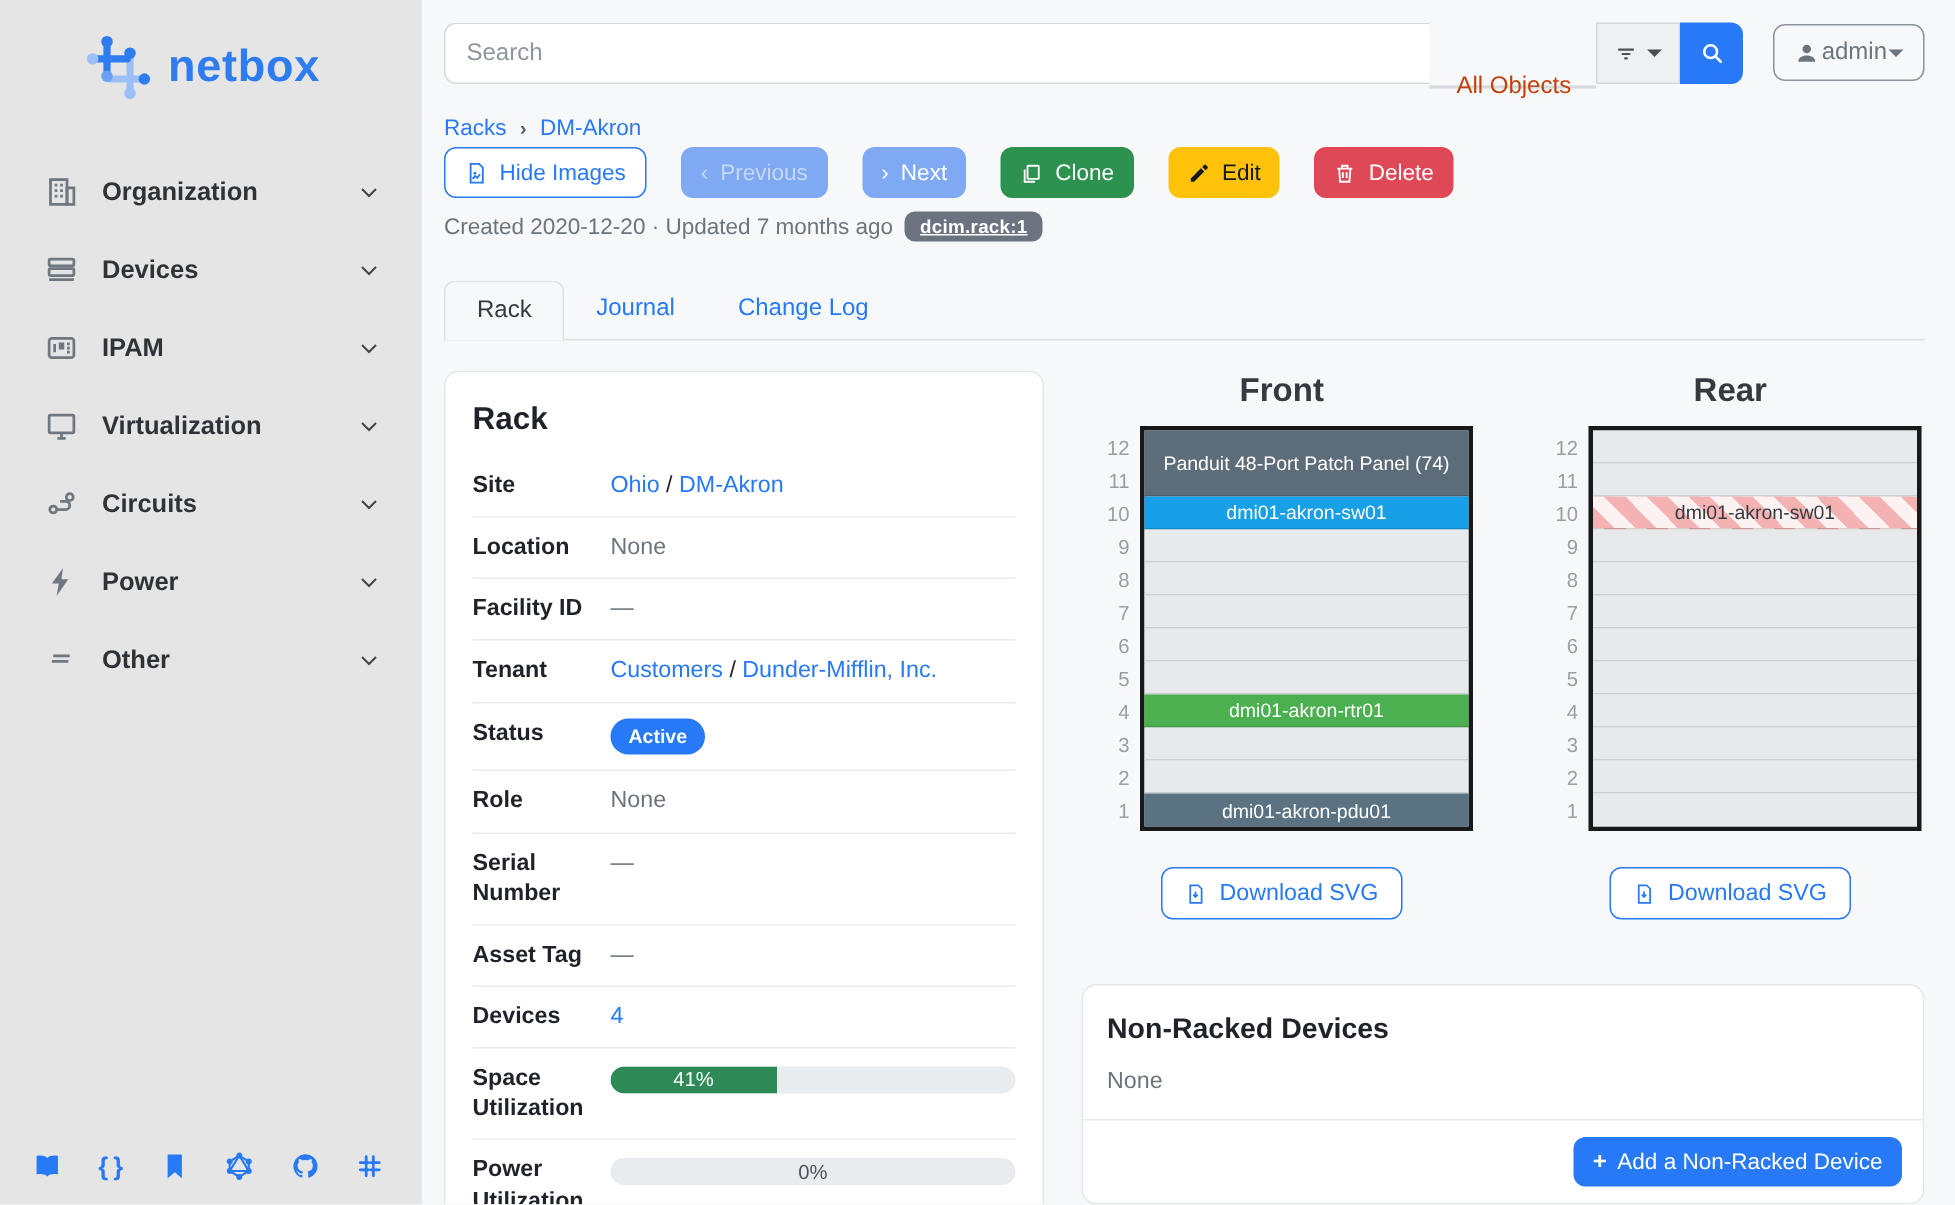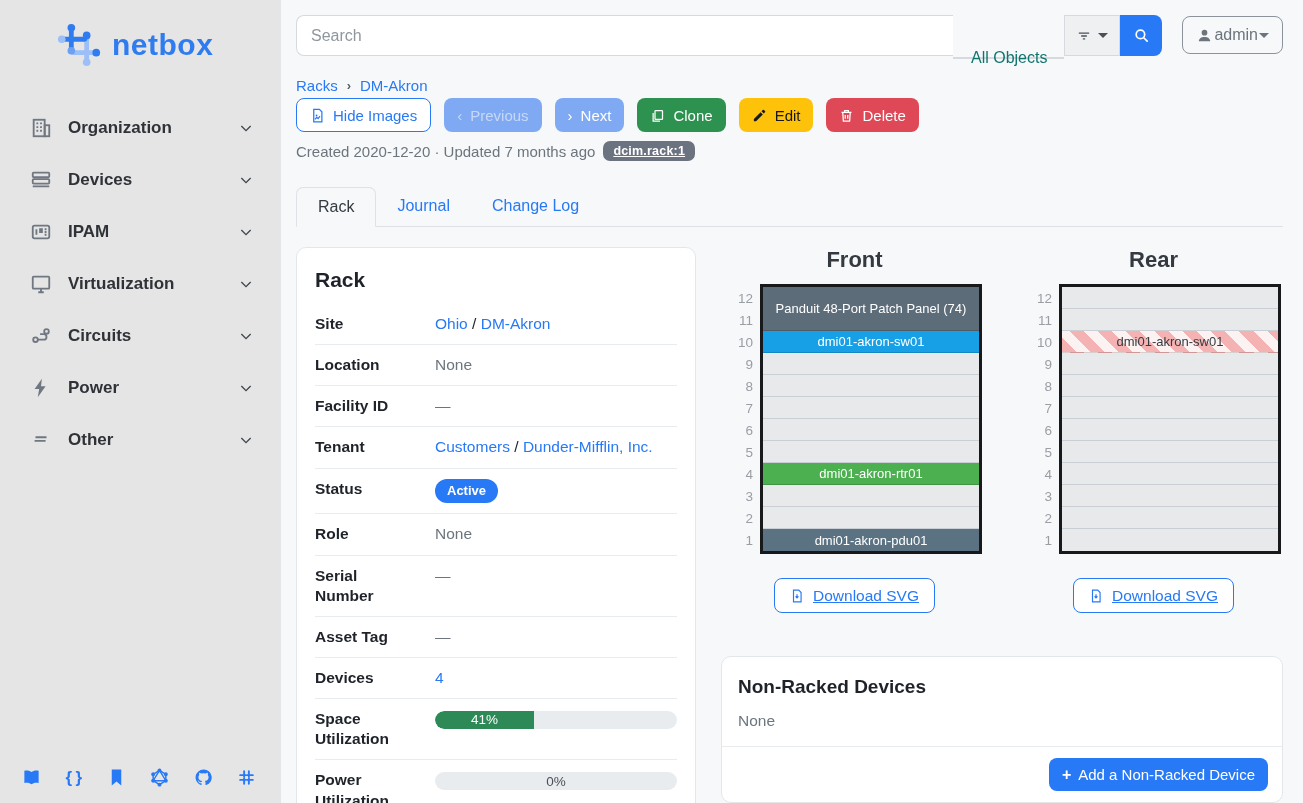--- a/index.html
+++ b/index.html
@@ -44,21 +44,21 @@
   .topbar { display:flex; align-items:flex-start; }
   .search-group { display:flex; flex:1; height:41px; }
   .search-input {
     flex:1; border:1px solid #d6dade; border-right:none;
     border-radius:8px 0 0 8px; padding:0 14px; font-size:16px;
     font-family:"Liberation Sans",sans-serif; color:#212529; outline:none; background:#fff;
   }
   .search-input::placeholder { color:#8f969e; }
   .scope-btn {
     background:#eef0f2; border:1px solid #d6dade; border-right:none;
-    font-size:16px; color:#0f766e; padding:0 17px; cursor:pointer;
+    font-size:16px; color:#c2410c; padding:0 17px; cursor:pointer;
     display:flex; align-items:center; font-family:inherit;margin-top:42px;
   }
   .filter-btn {
     background:#eef0f2; border:1px solid #d6dade;
     display:flex; align-items:center; gap:6px; padding:0 11px; cursor:pointer;
   }
   .submit-btn {
     background:#2779f5; border:none; border-radius:0 8px 8px 0;
     width:42px; display:flex; align-items:center; justify-content:center; cursor:pointer;
   }
@@ -70,21 +70,21 @@
     font-size:16px; color:#6c757d; cursor:pointer; font-family:inherit;
   }
   .user-btn .caret { border-top-color:#6c757d; }
 
   .breadcrumb { margin-top:21px; font-size:15px; display:flex; align-items:center; gap:9px; }
   .breadcrumb a { color:#2779f5; text-decoration:none; }
   .crumb-sep { color:#565e66; font-weight:700; font-size:13px; }
 
   .title-row { margin-top:4px; display:flex; align-items:center; }
   .page-title { font-size:29px; font-weight:700; color:#1f2329; margin:0; flex:1; }
-  .actions { display:flex; gap:13px; align-items:center; }
+  .actions { display:flex; gap:23px; align-items:center; }
   .btn {
     height:34px; border-radius:8px; border:none; cursor:pointer;
     display:inline-flex; align-items:center; gap:8px;
     font-size:15px; padding:0 13px; font-family:inherit; white-space:nowrap;
   }
   .btn-outline-blue { background:#fff; border:1px solid #2779f5; color:#2779f5; }
   .btn-soft-blue  { background:#7faaf3; color:#fff; }
   .btn-soft-blue .dim { color:#c7d8f7; }
   .btn-green  { background:#2d9150; color:#fff; }
   .btn-yellow { background:#ffc20a; color:#15181b; }
@@ -110,21 +110,21 @@
 
   .content { display:flex; margin-top:20px; gap:25px; flex:1; overflow:hidden; }
 
   
   .left-col { width:400px; flex:0 0 400px; }
   .card {
     background:#fff; border:1px solid #e4e7ea; border-radius:10px;
   }
   .rack-card { padding:18px 18px 6px 18px; }
   .card-title { font-size:21px; font-weight:700; color:#1f2329; margin:2px 0 12px 0; }
-  .info-row { display:flex; padding:10px 0; border-top:1px solid #e9ecef; font-size:15.5px; line-height:1.3;gap:28px; }
+  .info-row { display:flex; padding:10px 0; border-top:1px solid #e9ecef; font-size:15.5px; line-height:1.3; }
   .info-label { width:92px; flex:0 0 92px; font-weight:700; color:#1f2329; }
   .info-value { flex:1; color:#212529; }
   .info-value a { color:#2779f5; text-decoration:none; }
   .muted { color:#6c757d; }
   .status-badge {
     display:inline-block; background:#2779f5; color:#fff;
     font-size:13px; font-weight:700; padding:4px 12px; border-radius:12px;
   }
   .progress {
     position:relative; background:#e9ecef; border-radius:10px; height:18px;
@@ -159,21 +159,21 @@
     font-size:13px; cursor:pointer; border-bottom:1px solid rgba(0,0,0,.15);
     overflow:hidden; white-space:nowrap;
   }
   .rack-device.hatched {
     background:repeating-linear-gradient(45deg,#f5b2b2 0 10px,#fdf2f2 10px 20px);
   }
   .download-row { margin-top:24px; display:flex; justify-content:center; }
   .btn-download {
     background:#fff; border:1px solid #2779f5; color:#2779f5;
     border-radius:8px; height:35px; font-size:15.5px;
-    display:inline-flex; align-items:center; gap:9px; padding:0 15px; cursor:pointer; font-family:inherit;text-decoration:underline;
+    display:inline-flex; align-items:center; gap:9px; padding:0 15px; cursor:pointer; font-family:inherit;
   }
   .btn-download svg { width:14px; height:16px; }
 
   
   .nonracked-card { }
   .nr-head { padding:19px 16px 0 16px; }
   .nr-title { font-size:19px; font-weight:700; color:#1f2329; margin:0; }
   .nr-body { padding:14px 16px 16px 16px; font-size:15.5px; color:#6c757d; }
   .nr-footer { border-top:1px solid #e9ecef; padding:11px 14px; display:flex; justify-content:flex-end; }
   .btn-add {

